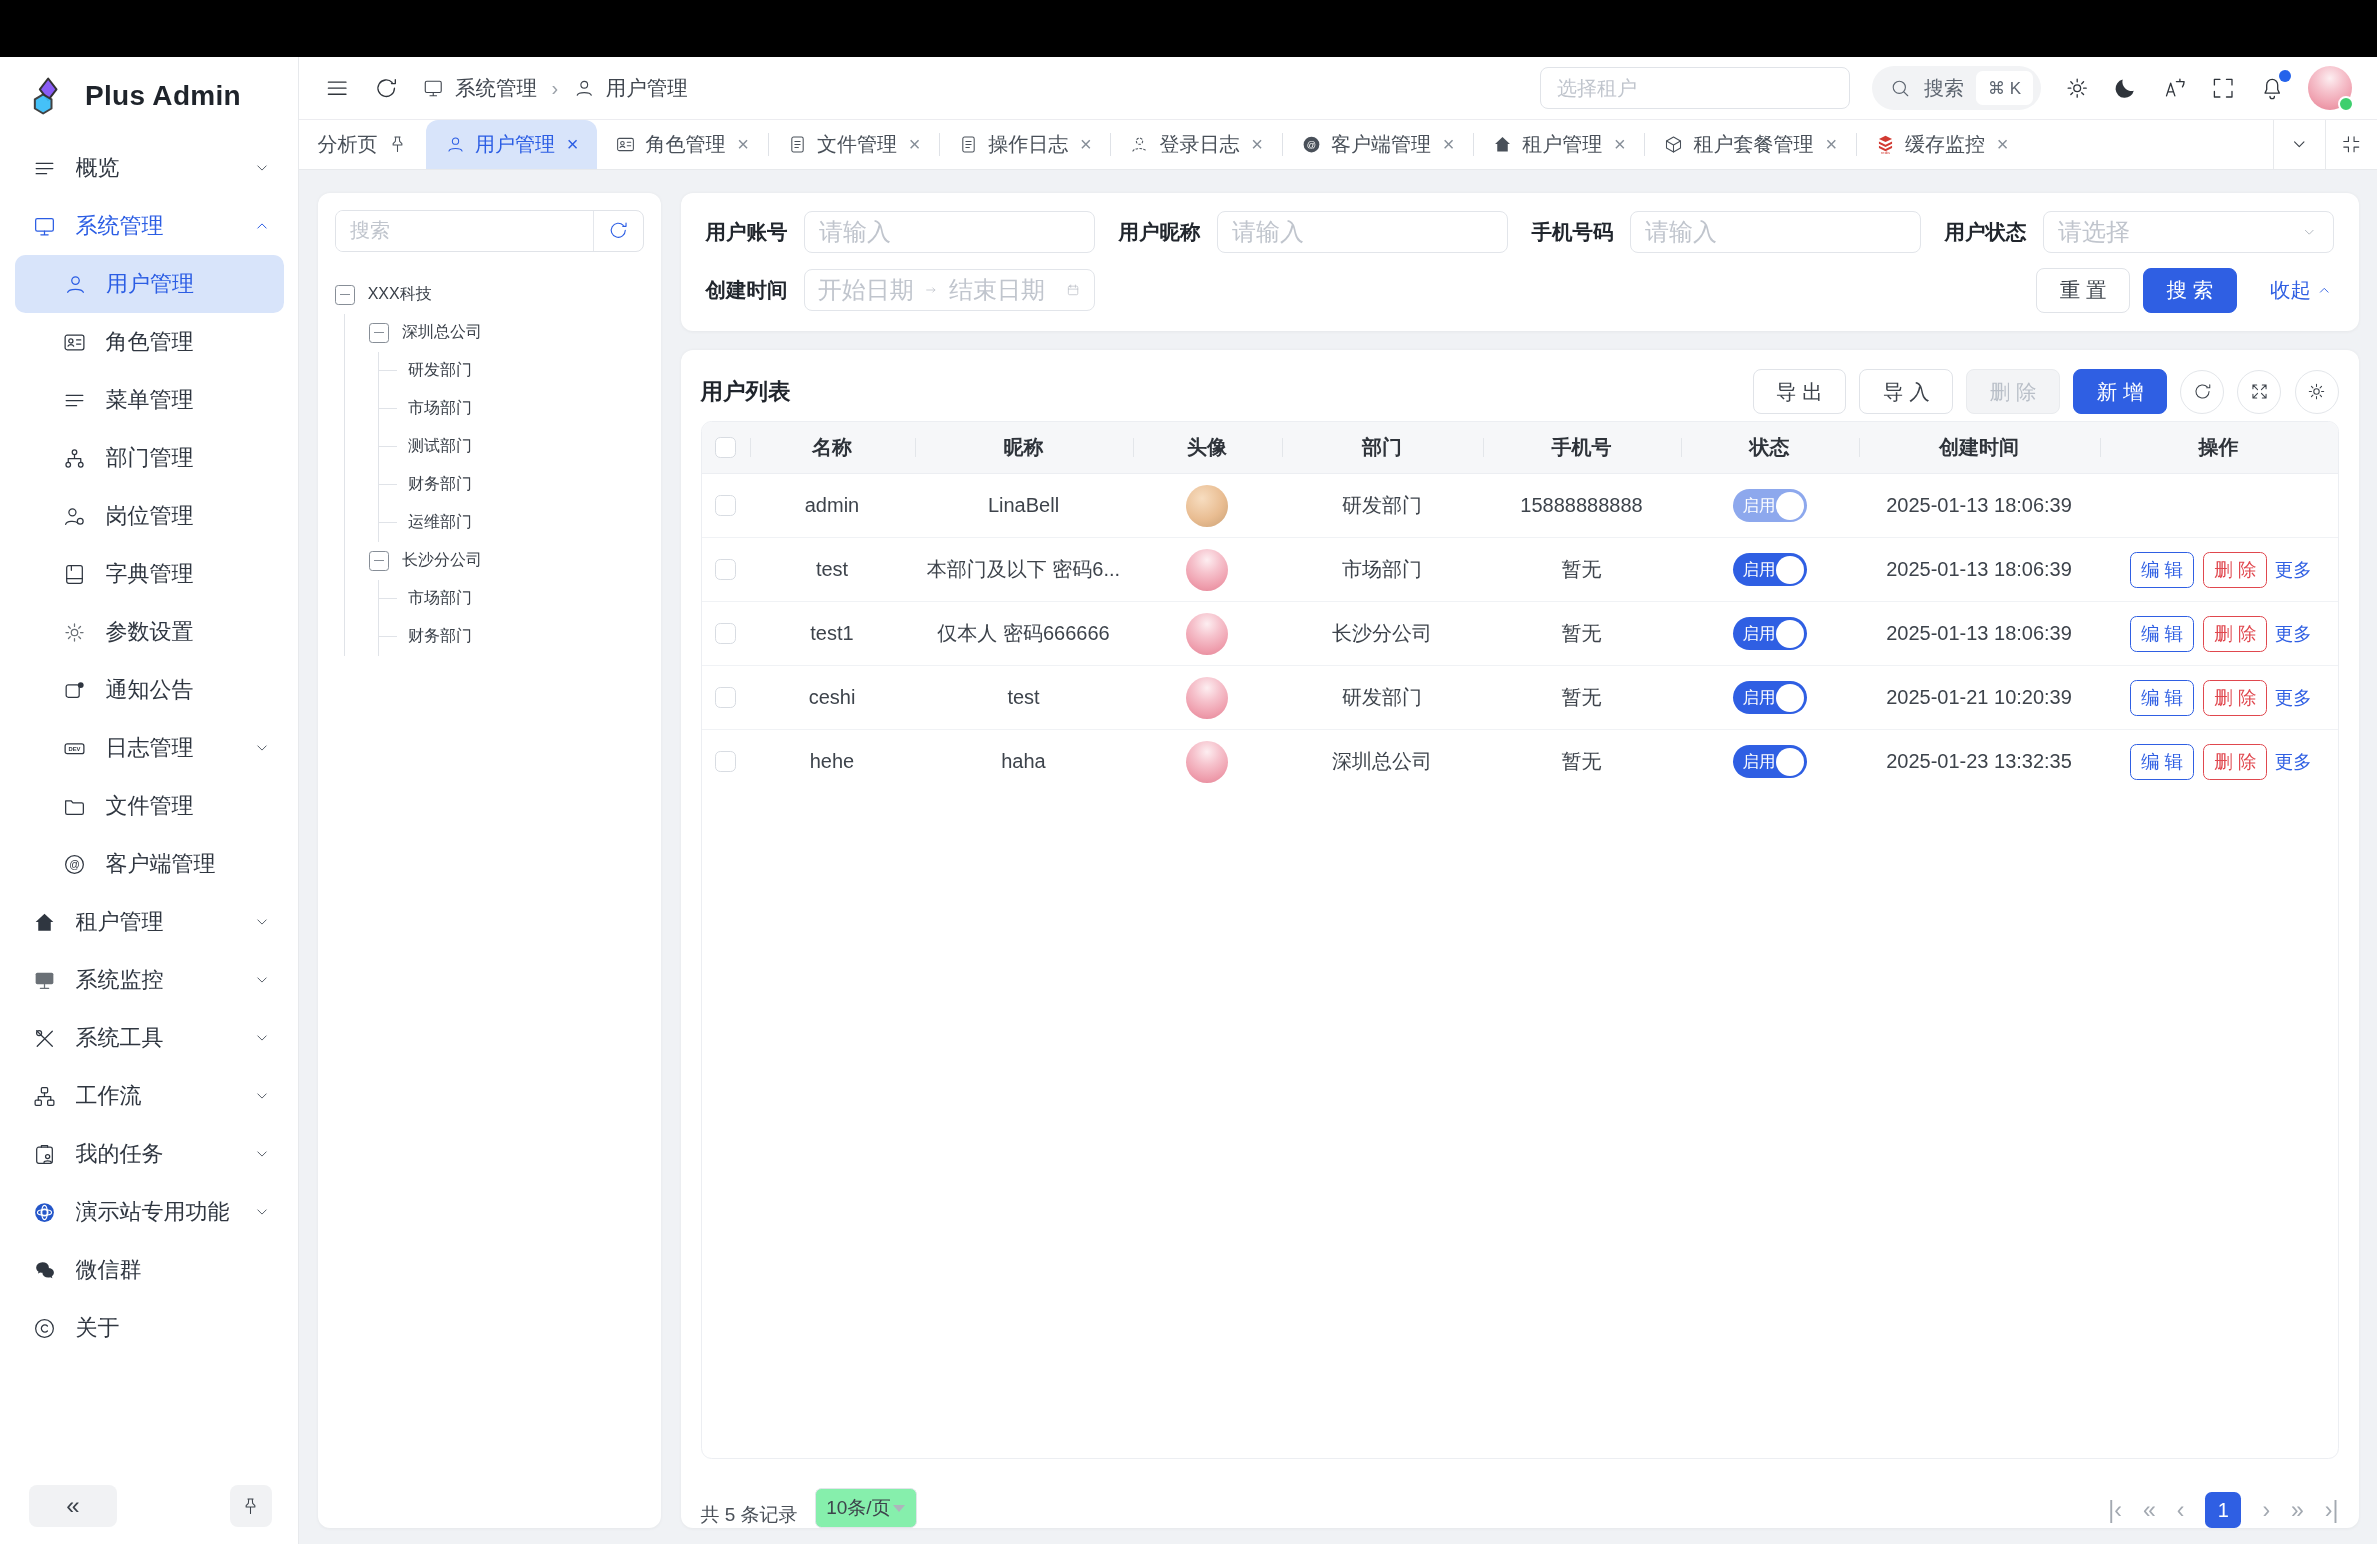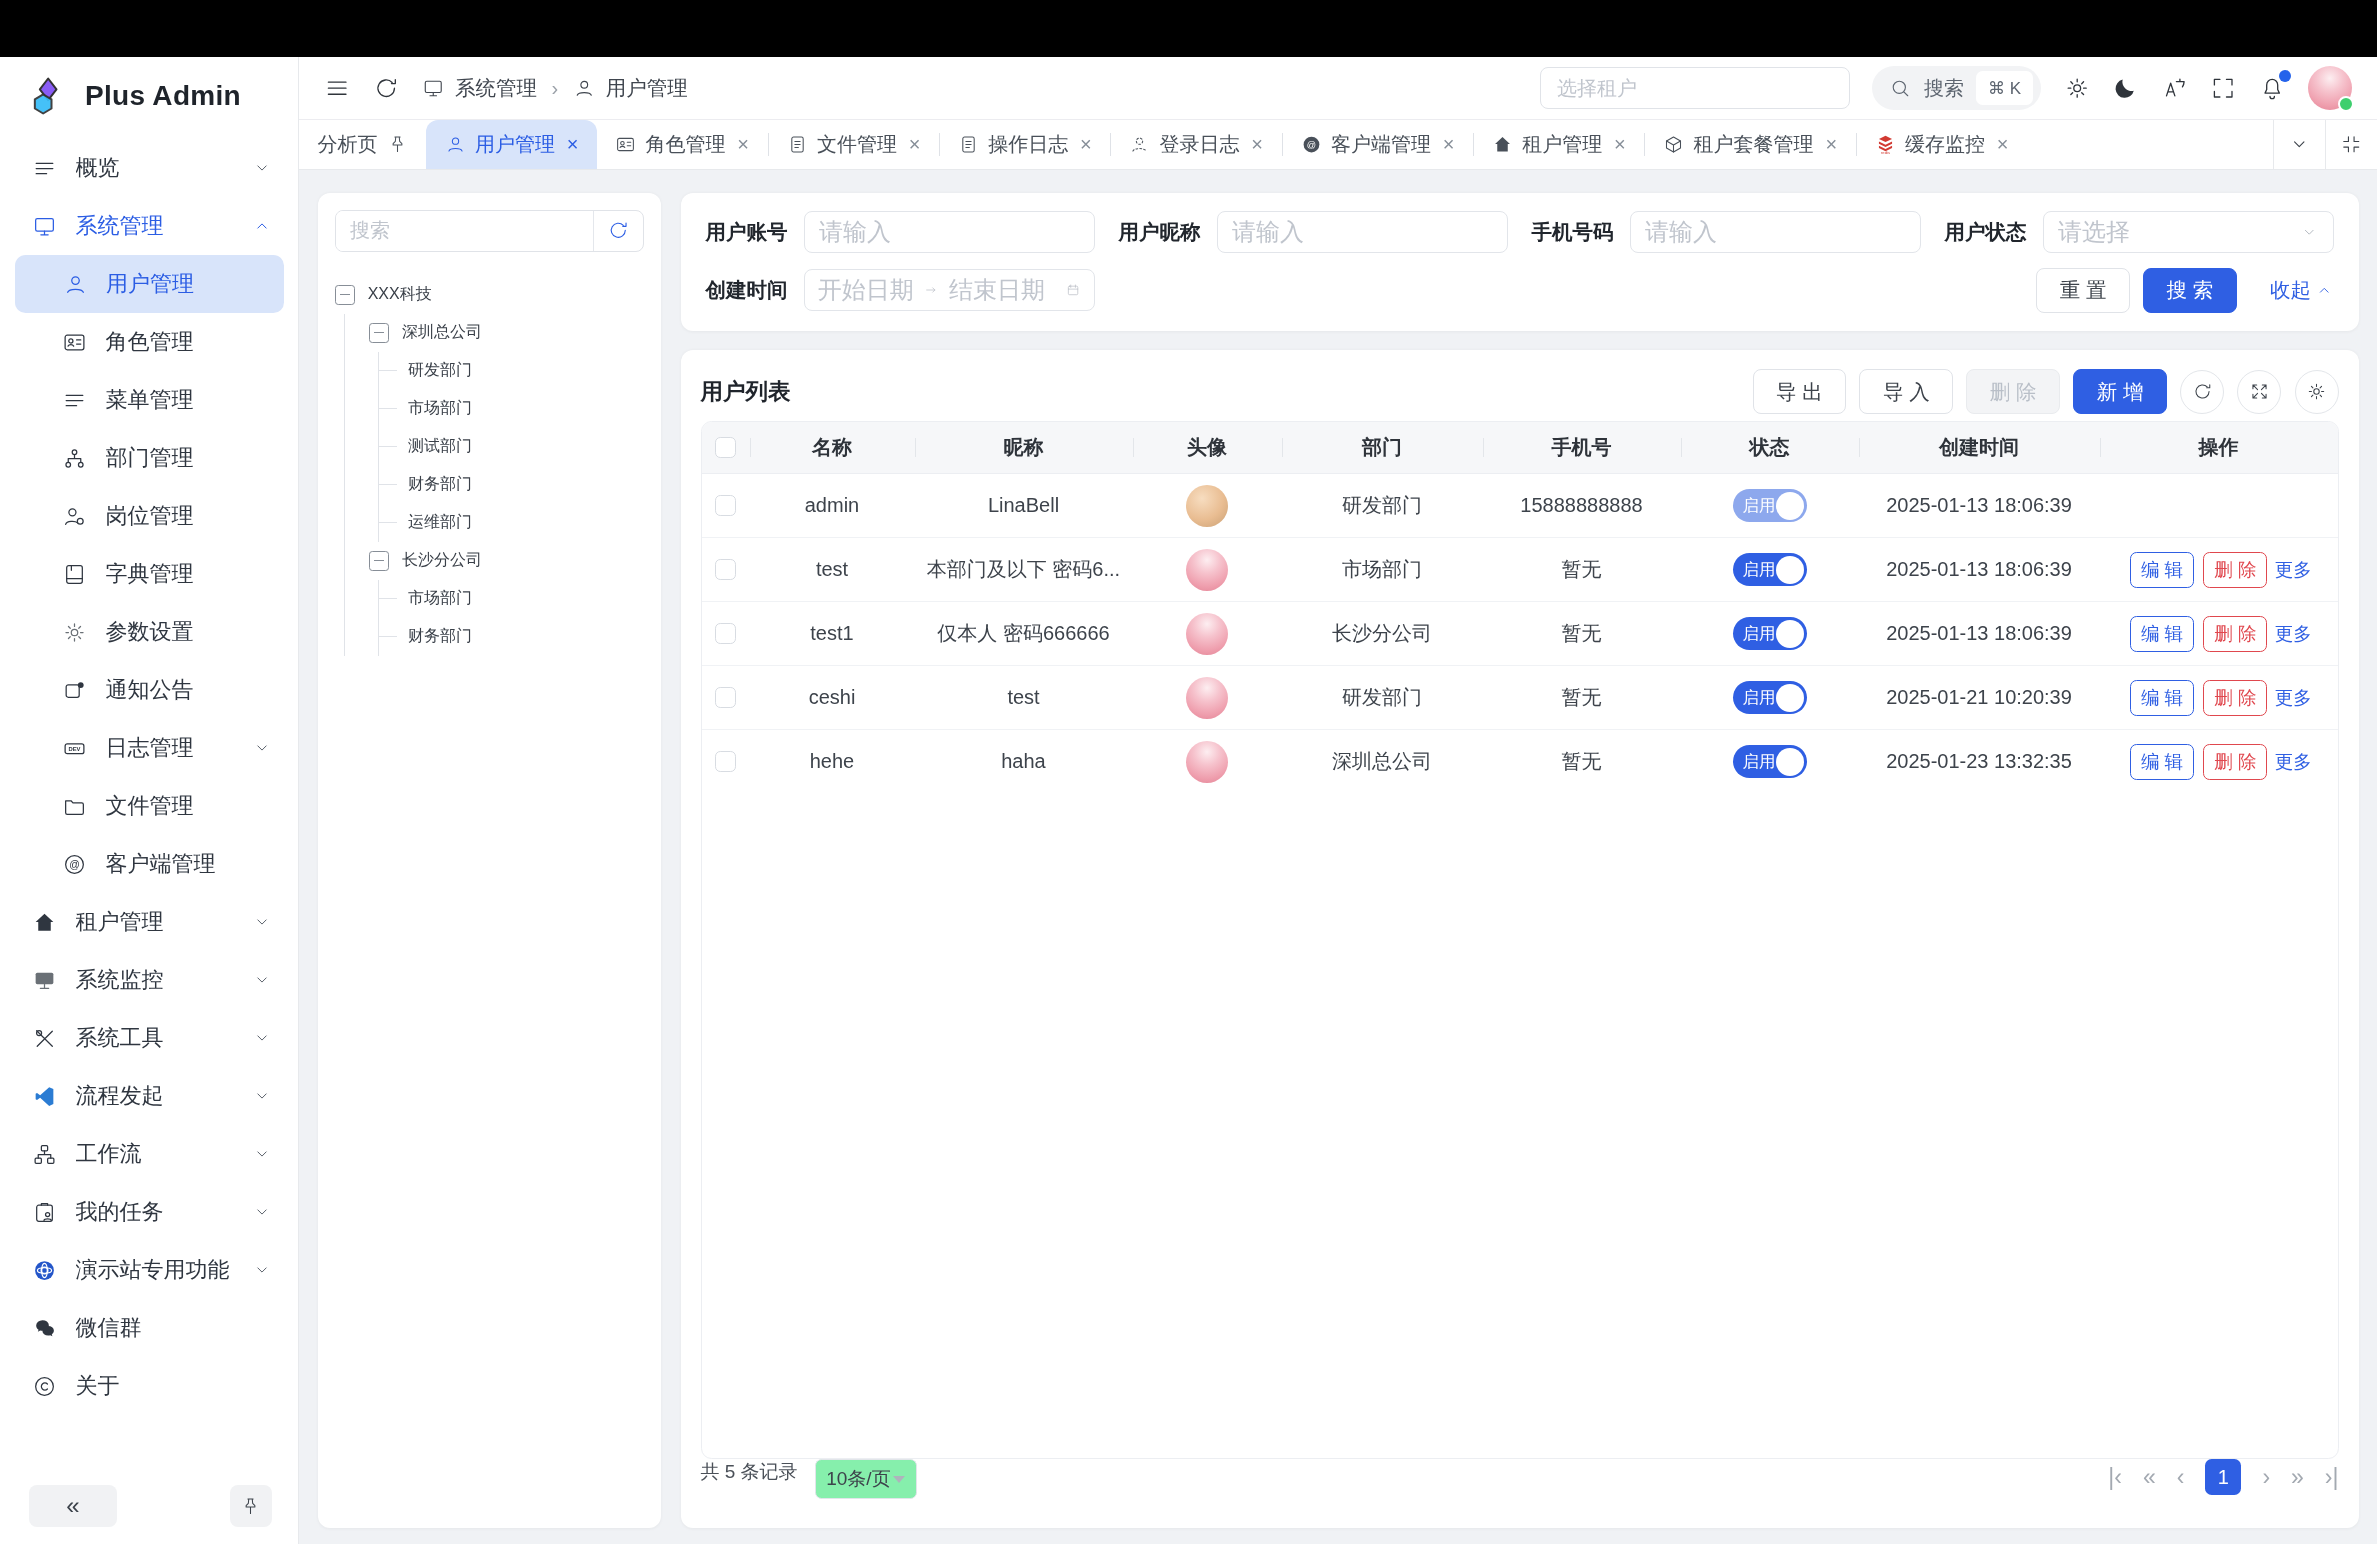--- a/index.html
+++ b/index.html
@@ -113,21 +113,21 @@
   .trunc{display:inline-block;max-width:198px;white-space:nowrap;overflow:hidden;text-overflow:ellipsis;vertical-align:middle}
   .av{width:42px;height:42px;border-radius:50%;margin:0 auto}
   .av.baby{background:radial-gradient(circle at 38% 32%,#f7ddc0,#e9bd92 55%,#c99f73)}
   .av.lina{background:radial-gradient(circle at 50% 26%,#fdeef1 0%,#f6c3cd 35%,#ef9fae 70%,#e28193)}
   .toggle{width:74px;height:33px;border-radius:17px;background:#2f5fe3;display:flex;align-items:center;margin:0 auto;position:relative;color:#fff;font-size:16.5px;padding-left:10px;cursor:pointer}
   .toggle .knob{position:absolute;right:2.6px;top:2.6px;width:28px;height:28px;background:#fff;border-radius:50%}
   .toggle.muted{background:#8da8ed}
   .act-btn{display:inline-flex;align-items:center;justify-content:center;height:36px;padding:0 10px;border-radius:6.6px;border:1.3px solid #2f5fe3;color:#2f5fe3;font-size:18.5px;background:#fff;margin:0 4.6px;cursor:pointer;white-space:nowrap}
   .act-btn.red{border-color:#e0474e;color:#e0474e}
   .act-more{color:#2f5fe3;font-size:18.5px;margin-left:2.6px;cursor:pointer;white-space:nowrap}
-  .table-foot{height:69px;display:flex;align-items:flex-start;flex:none;font-size:19px;color:#4a5058;gap:17px}
+  .table-foot{height:69px;display:flex;align-items:flex-end;flex:none;font-size:19px;color:#4a5058;gap:17px}
   .psize{width:102px;height:40px;border:1.3px solid #e2e5ea;border-radius:6.6px;display:flex;align-items:center;justify-content:space-between;padding:0 10.6px;color:#3d434b;cursor:pointer;background:#86efac}
   .tri{width:0;height:0;border-left:6px solid transparent;border-right:6px solid transparent;border-top:7.3px solid #aeb4bc}
   .pager{margin-left:auto;display:flex;align-items:center;gap:21px;color:#a3a9b1;font-size:23px}
   .pager span{cursor:pointer}
   .page-cur{width:36px;height:36px;border-radius:6.6px;background:#2f5fe3;color:#fff;display:flex;align-items:center;justify-content:center;font-size:20px;cursor:pointer}
 </style>
 </head>
 <body>
 
 <svg width="0" height="0" style="position:absolute">
@@ -416,29 +416,20 @@
         <span class="ml">系统监控</span>
         <svg class="ico chev" viewBox="0 0 30 30" width="20" height="20">
             <use href="#sy-chev"></use>
           </svg>
       </div>
       <div class="mi">
         <svg class="ico ic" viewBox="0 0 38 38" width="25" height="25">
             <use href="#sy-tools"></use>
           </svg>
         <span class="ml">系统工具</span>
-        <svg class="ico chev" viewBox="0 0 30 30" width="20" height="20">
-            <use href="#sy-chev"></use>
-          </svg>
-      </div>
-      <div class="mi">
-        <svg class="ico ic vsblue" viewBox="0 0 38 38" width="25" height="25">
-            <use href="#sy-vscode"></use>
-          </svg>
-        <span class="ml">流程发起</span>
         <svg class="ico chev" viewBox="0 0 30 30" width="20" height="20">
             <use href="#sy-chev"></use>
           </svg>
       </div>
       <div class="mi">
         <svg class="ico ic" viewBox="0 0 38 38" width="25" height="25">
             <use href="#sy-flow"></use>
           </svg>
         <span class="ml">工作流</span>
         <svg class="ico chev" viewBox="0 0 30 30" width="20" height="20">

